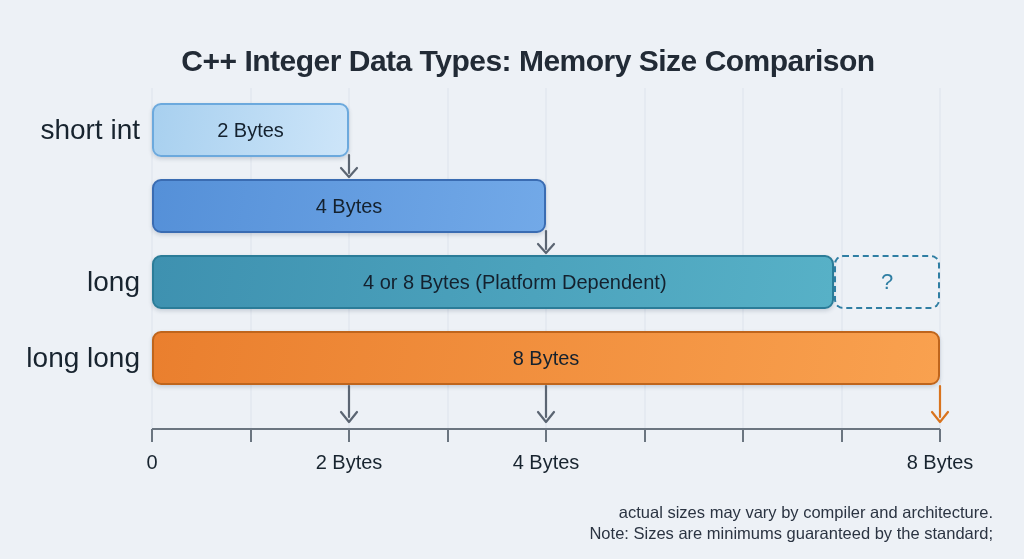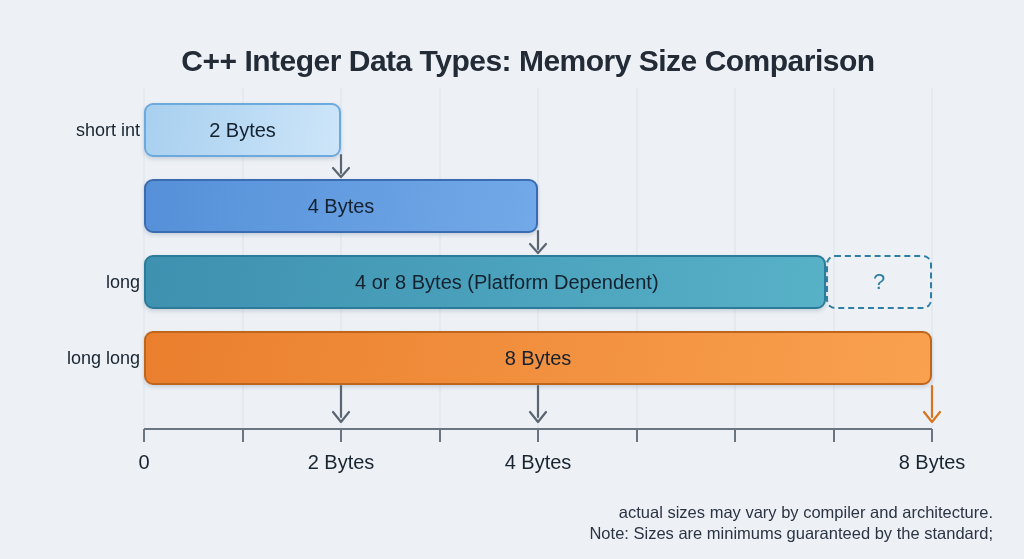--- a/index.html
+++ b/index.html
@@ -1,23 +1,23 @@
 <!DOCTYPE html>
 <html style="--bg: #edf1f6; --title_ink: #222b36; --label_ink: #18242f; --bar_ink: #14212e; --axis_ink: #6b7580; --grid_line: #dde3ec; --arrow_ink: #5b6572; --accent_arrow: #d9741e; --dashed_ink: #2f7ea3; --note_ink: #2b3442;"><head>
 <meta charset="utf-8">
 <style>
   html,body{margin:0;padding:0;background:var(--bg,#edf1f6);}
   body{font-family:"Liberation Sans","DejaVu Sans",sans-serif;}
   .canvas{position:relative;width:1024px;height:559px;background:var(--bg,#edf1f6);overflow:hidden;border-bottom:1px solid #ccd3dc;}
   .title{position:absolute;top:28px;left:0;width:100%;margin:16px;text-align:center;
          font-size:30px;font-weight:bold;letter-spacing:-0.5px;color:var(--title_ink,#222b36);}
-  .plot{position:absolute;left:144px;top:88px;width:788px;height:342px;}
+  .plot{position:absolute;left:152px;top:88px;width:788px;height:342px;}
   .gridline{position:absolute;top:0;height:341px;width:1px;background:var(--grid_line,#dde3ec);transform:translateX(-50%);}
   .row-label{position:absolute;left:0;width:140px;height:54px;line-height:54px;text-align:right;
-             font-size:18px;color:var(--label_ink,#18242f);}
+             font-size:28px;color:var(--label_ink,#18242f);}
   .bar{position:absolute;left:0;height:54px;box-sizing:border-box;border:2px solid #888;border-radius:9px;
        display:flex;align-items:center;justify-content:center;box-shadow:0 2px 4px rgba(30,50,80,0.18);}
   .bar-text{font-size:20px;color:var(--bar_ink,#14212e);}
   .r0{top:15px}.r1{top:91px}.r2{top:167px}.r3{top:243px}
   .qbox{position:absolute;left:682px;top:167px;width:106px;height:54px;box-sizing:border-box;
         border:2px dashed var(--dashed_ink,#2f7ea3);border-radius:9px;
         display:flex;align-items:center;justify-content:center;}
   .qbox span{font-size:22px;color:var(--dashed_ink,#2f7ea3);}
   .axis-line{position:absolute;left:0;top:340px;width:100%;height:2px;background:var(--axis_ink,#6b7580);}
   .tick{position:absolute;top:341px;width:2px;height:13px;background:var(--axis_ink,#6b7580);transform:translateX(-50%);}

